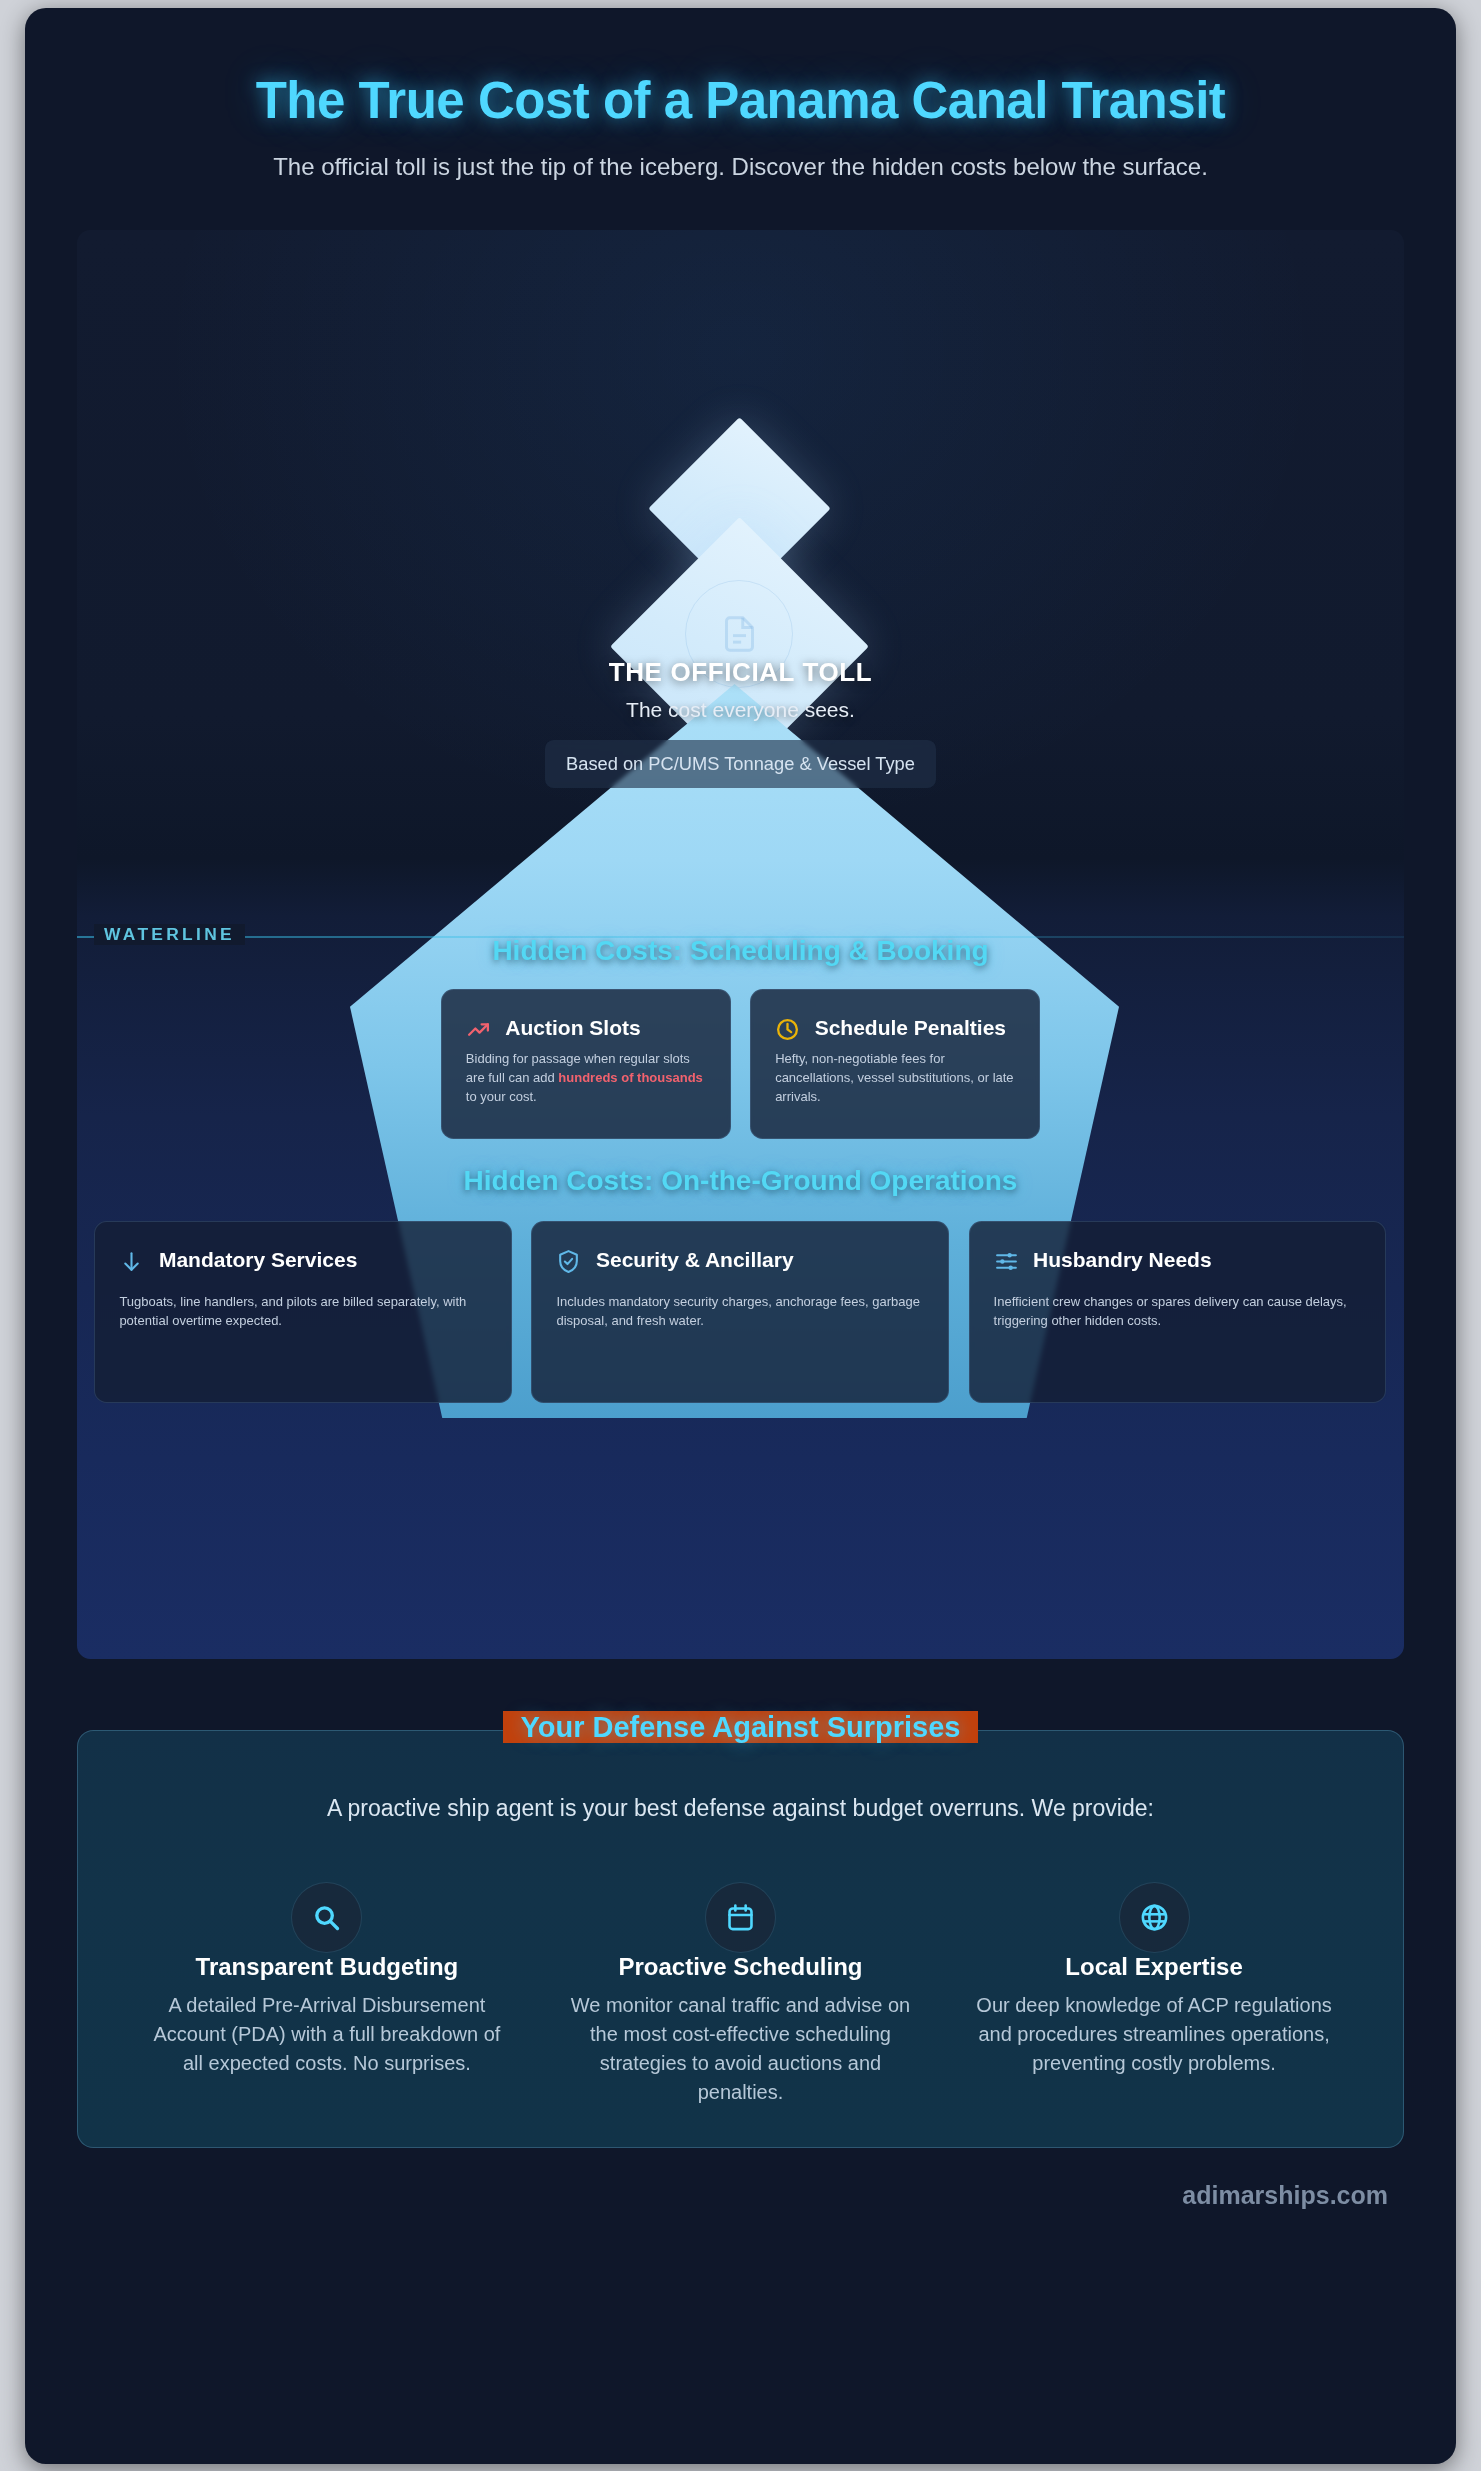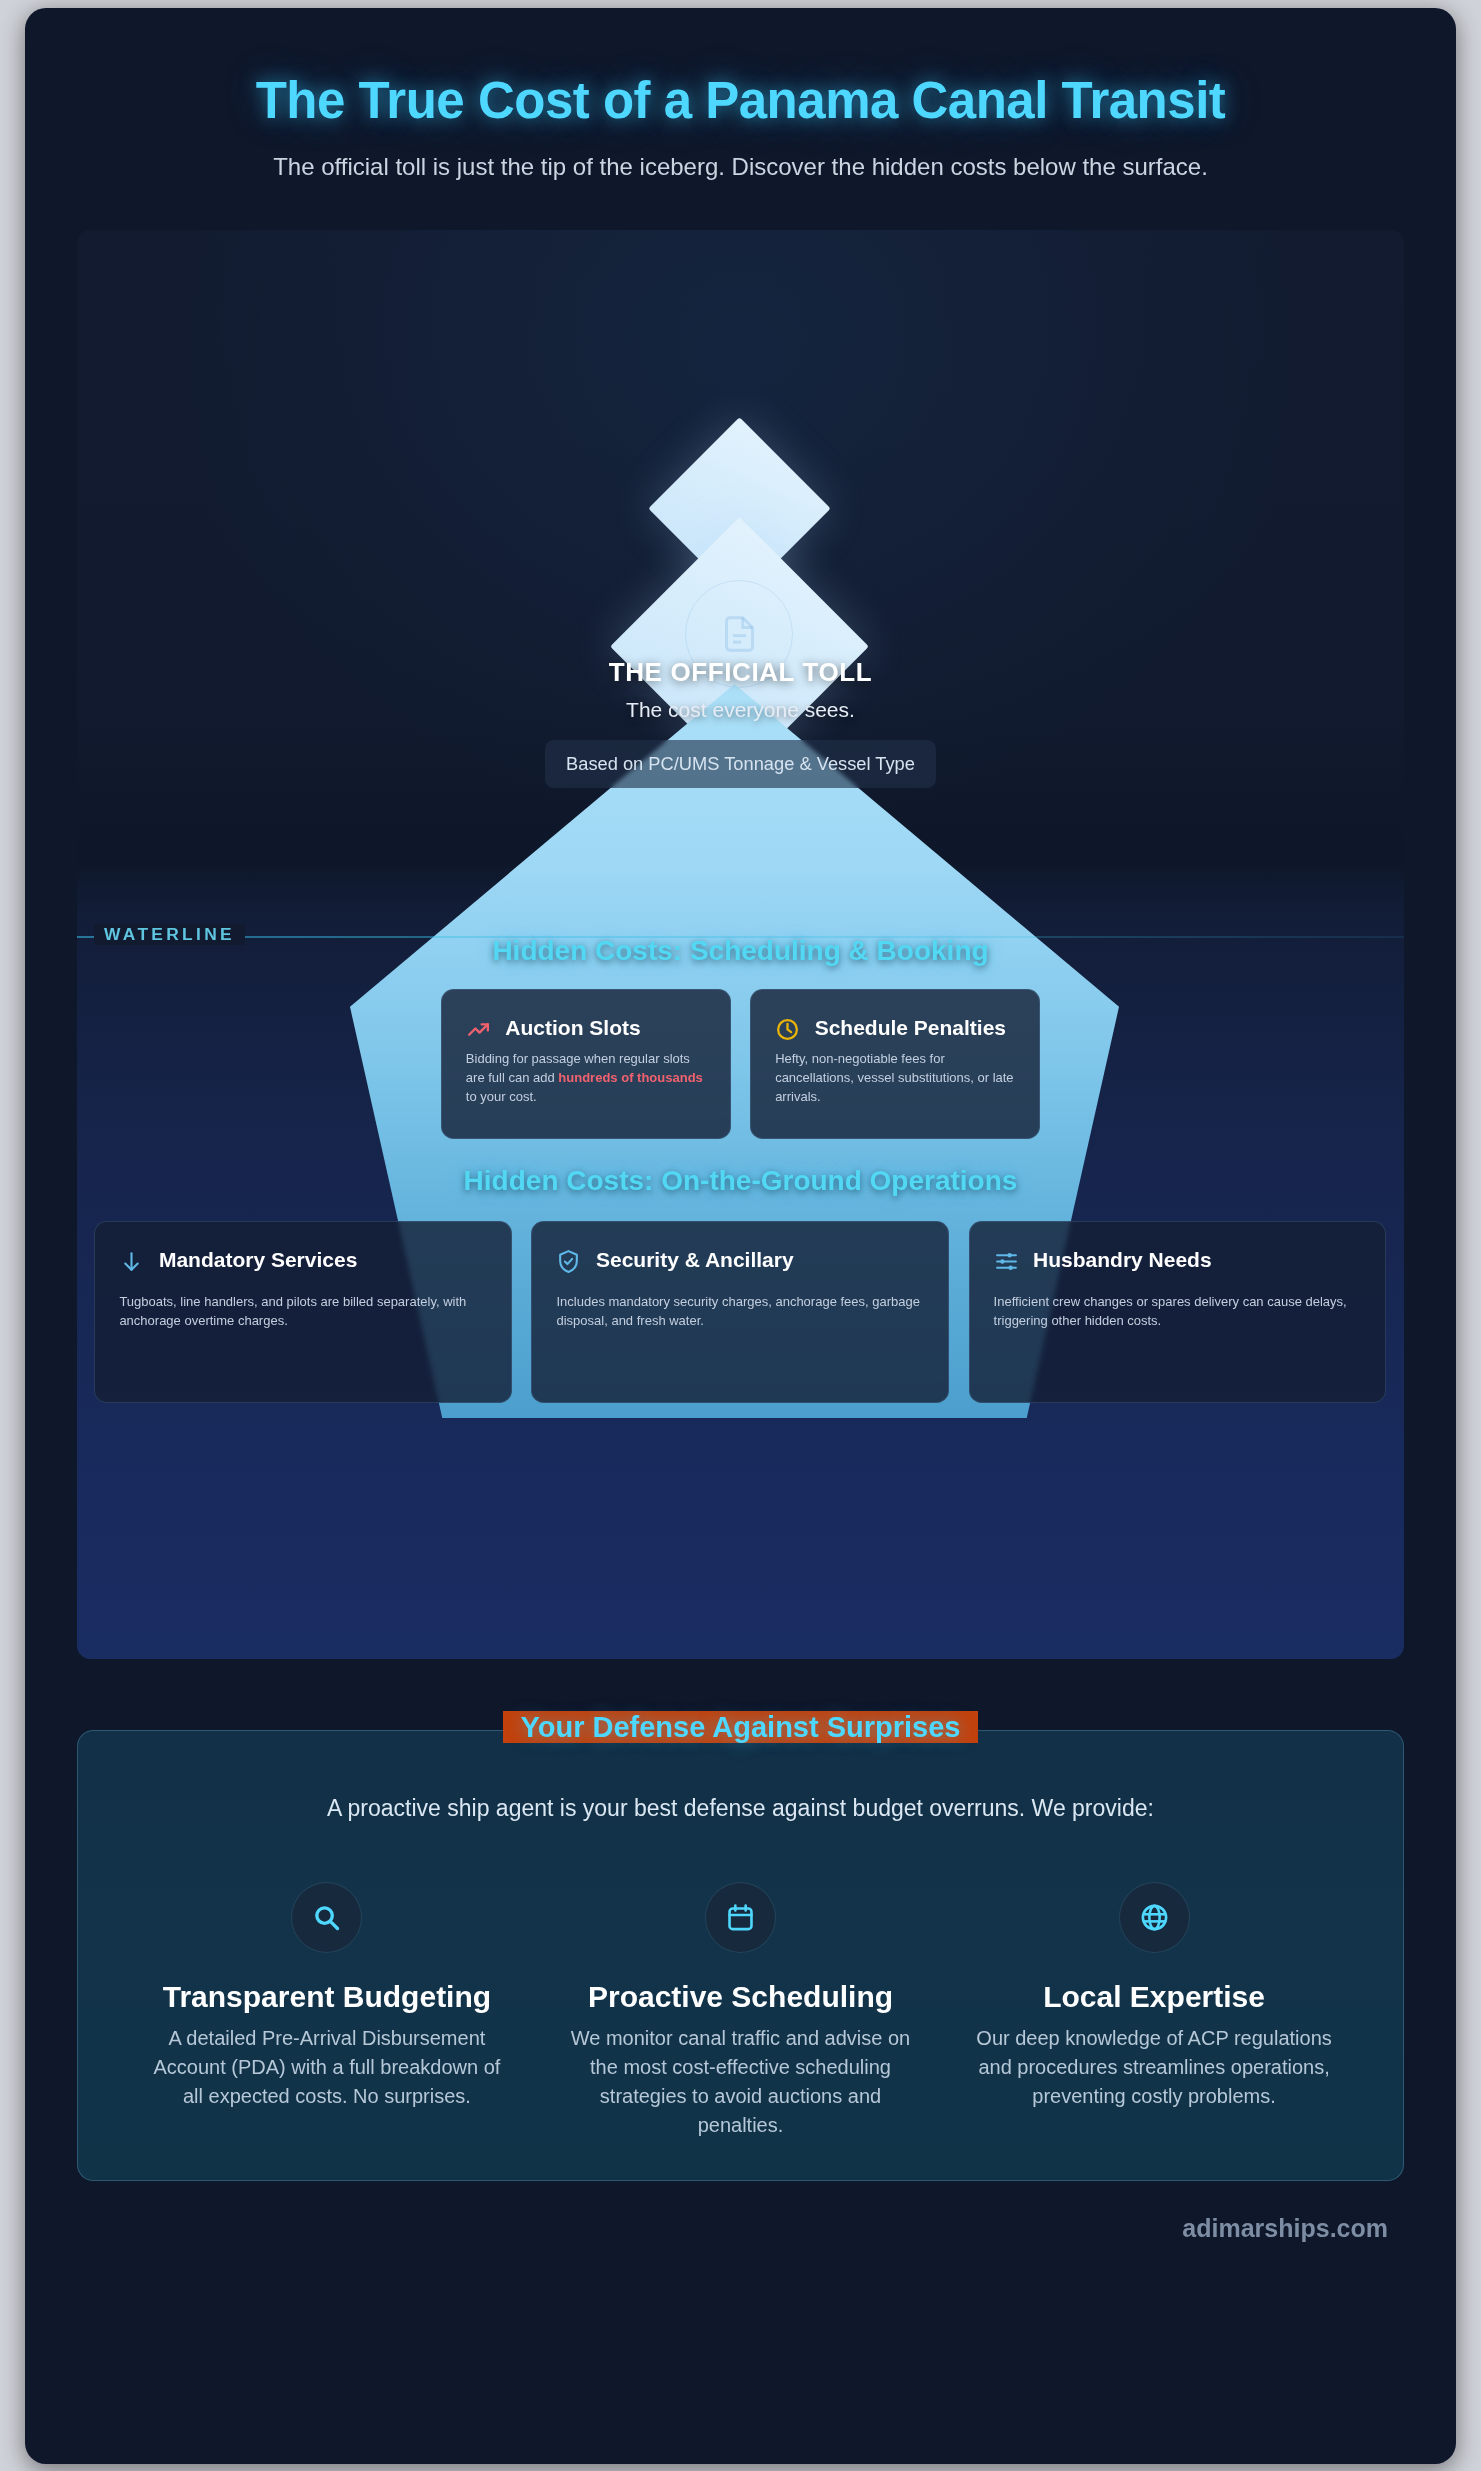--- a/index.html
+++ b/index.html
@@ -141,21 +141,21 @@
     border-radius:16.4px;
   }
   .cta-lead { text-align:center; font-size:23px; color:#dbe7f2; }
   .benefits { display:flex; gap:7.7px; margin-top:60px; }
   .benefit { flex:1; text-align:center; padding:0 17.4px; }
   .b-circle {
     width:71px; height:71px; margin:0 auto; border-radius:50%;
     background:#17293c; border:1px solid rgba(90,190,225,.18);
     display:flex; align-items:center; justify-content:center;
   }
-  .b-title { margin-top:27px; font-size:30px; font-weight:bold; color:#ffffff; }
+  .b-title { font-size:24px; font-weight:bold; color:#ffffff; }
   .b-text { margin-top:9.7px; font-size:20px; line-height:1.45; color:#b6c8d8; }
 
   .footer { margin-top:33px; padding-right:68px; text-align:right; }
   .brand { font-size:25px; font-weight:bold; color:#7d8da3; }
 </style>
 </head>
 <body>
 
 <div id="page">
 
@@ -227,21 +227,21 @@
       <div class="card">
         <div class="card-head">
           <span class="card-ico">
             <svg width="25" height="25" viewBox="0 0 24 24" fill="none" stroke="#60b8e8" stroke-width="2" stroke-linecap="round" stroke-linejoin="round">
               <line x1="12" y1="4" x2="12" y2="20"></line>
                 <polyline points="6 14 12 20 18 14"></polyline>
             </svg>
           </span>
           <div class="card-title">Mandatory Services</div>
         </div>
-        <div class="card-body">Tugboats, line handlers, and pilots are billed separately, with anchorage overtime charges.</div>
+        <div class="card-body">Tugboats, line handlers, and pilots are billed separately, with potential overtime expected.</div>
       </div>
 
       <div class="card">
         <div class="card-head">
           <span class="card-ico">
             <svg width="25" height="25" viewBox="0 0 24 24" fill="none" stroke="#60b8e8" stroke-width="2" stroke-linecap="round" stroke-linejoin="round">
               <path d="M12 2l8 3.5v6c0 5-3.4 8.9-8 10.5-4.6-1.6-8-5.5-8-10.5v-6z"></path>
                 <polyline points="8.5 12 11 14.5 15.5 9.5"></polyline>
             </svg>
           </span>

